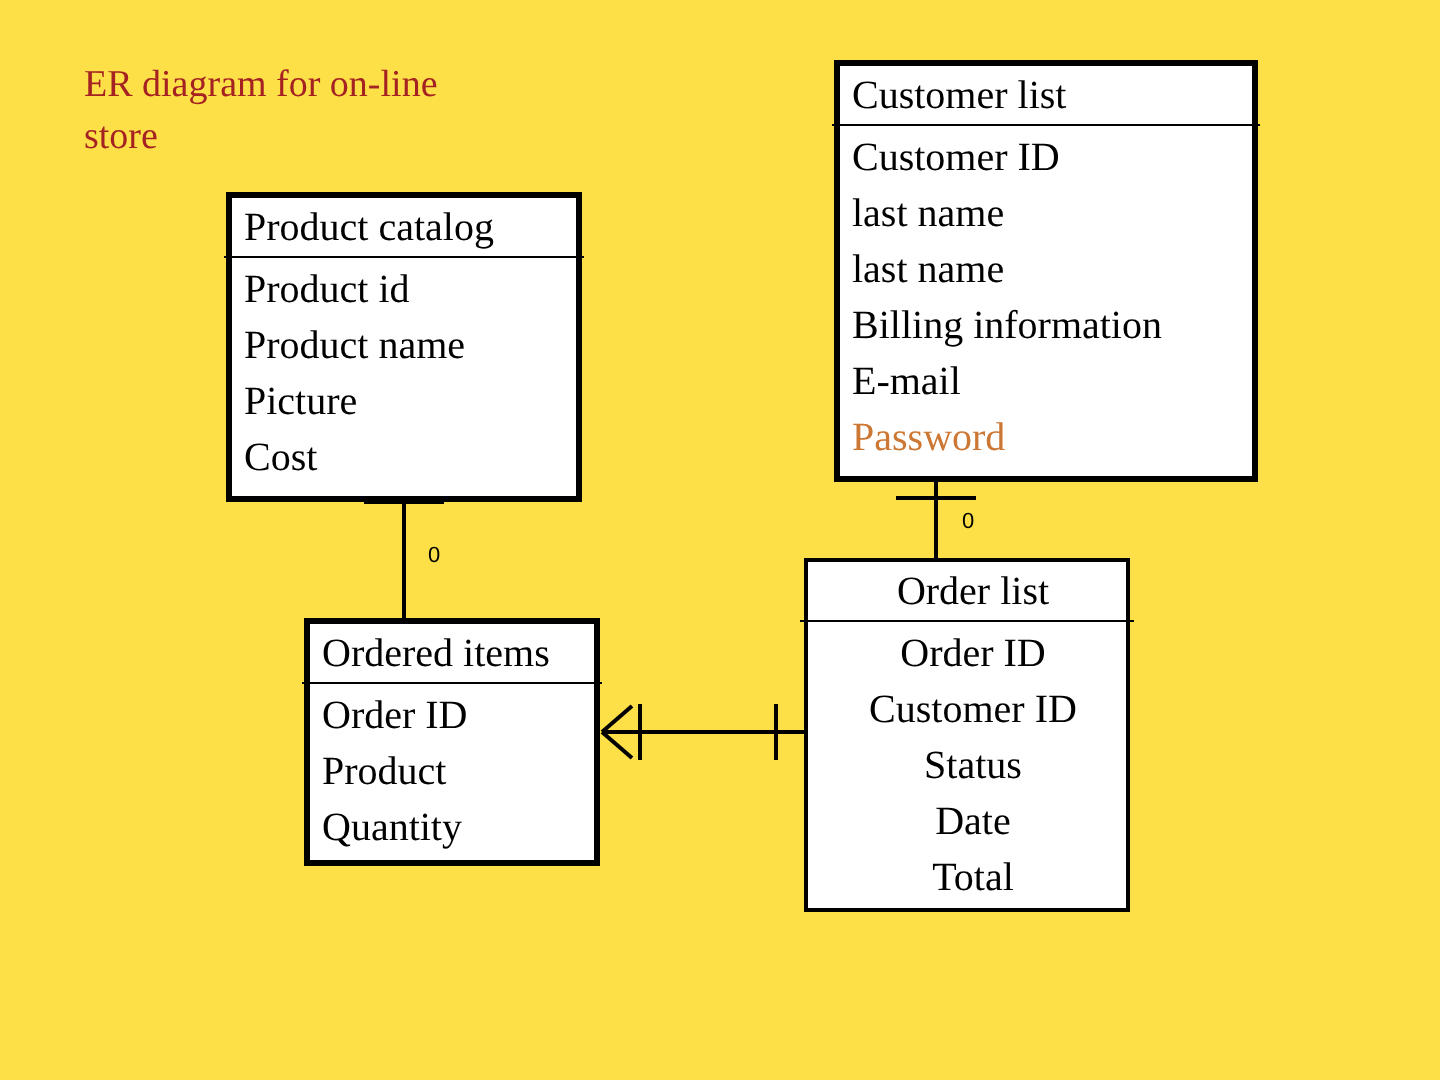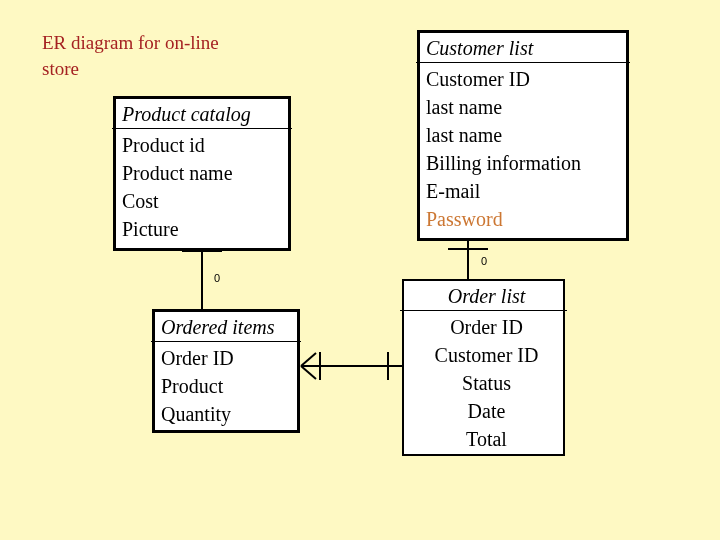--- a/index.html
+++ b/index.html
@@ -4,21 +4,21 @@
 <style>
   html, body {
     margin: 0;
     padding: 0;
     background: #ffffff;
   }
   #canvas {
     position: relative;
     width: 720px;
     height: 540px;
-    background: #fef9c3;
+    background: #fde047;
     overflow: hidden;
     font-family: "Liberation Serif", "DejaVu Serif", serif;
   }
 
   
   .diagram-title {
     position: absolute;
     left: 42px;
     top: 30px;
     width: 270px;
@@ -35,21 +35,20 @@
     background: #ffffff;
     border: 3px solid #000000;
     z-index: 5;
   }
   .entity-header {
     font-size: 20px;
     line-height: 27px;
     padding: 2px 0 1px 6px;
     white-space: nowrap;
     position: relative;
-    font-style: italic;
   }
   .entity-header::after {
     content: "";
     position: absolute;
     left: -4px;
     right: -4px;
     bottom: 0;
     height: 1px;
     background: #000000;
   }
@@ -115,22 +114,22 @@
 
   <div class="card-label" style="left:214px; top:272px;">0</div>
 
   <div class="card-label" style="left:481px; top:255px;">0</div>
 
   <div class="entity" style="left:113px; top:96px; width:178px; height:155px;">
     <div class="entity-header">Product catalog</div>
     <div class="entity-attrs">
       <div class="attr">Product id</div>
       <div class="attr">Product name</div>
+      <div class="attr">Picture</div>
       <div class="attr">Cost</div>
-      <div class="attr">Picture</div>
     </div>
   </div>
 
   <div class="entity" style="left:417px; top:30px; width:212px; height:211px;">
     <div class="entity-header">Customer list</div>
     <div class="entity-attrs">
       <div class="attr">Customer ID</div>
       <div class="attr">last name</div>
       <div class="attr">last name</div>
       <div class="attr">Billing information</div>

